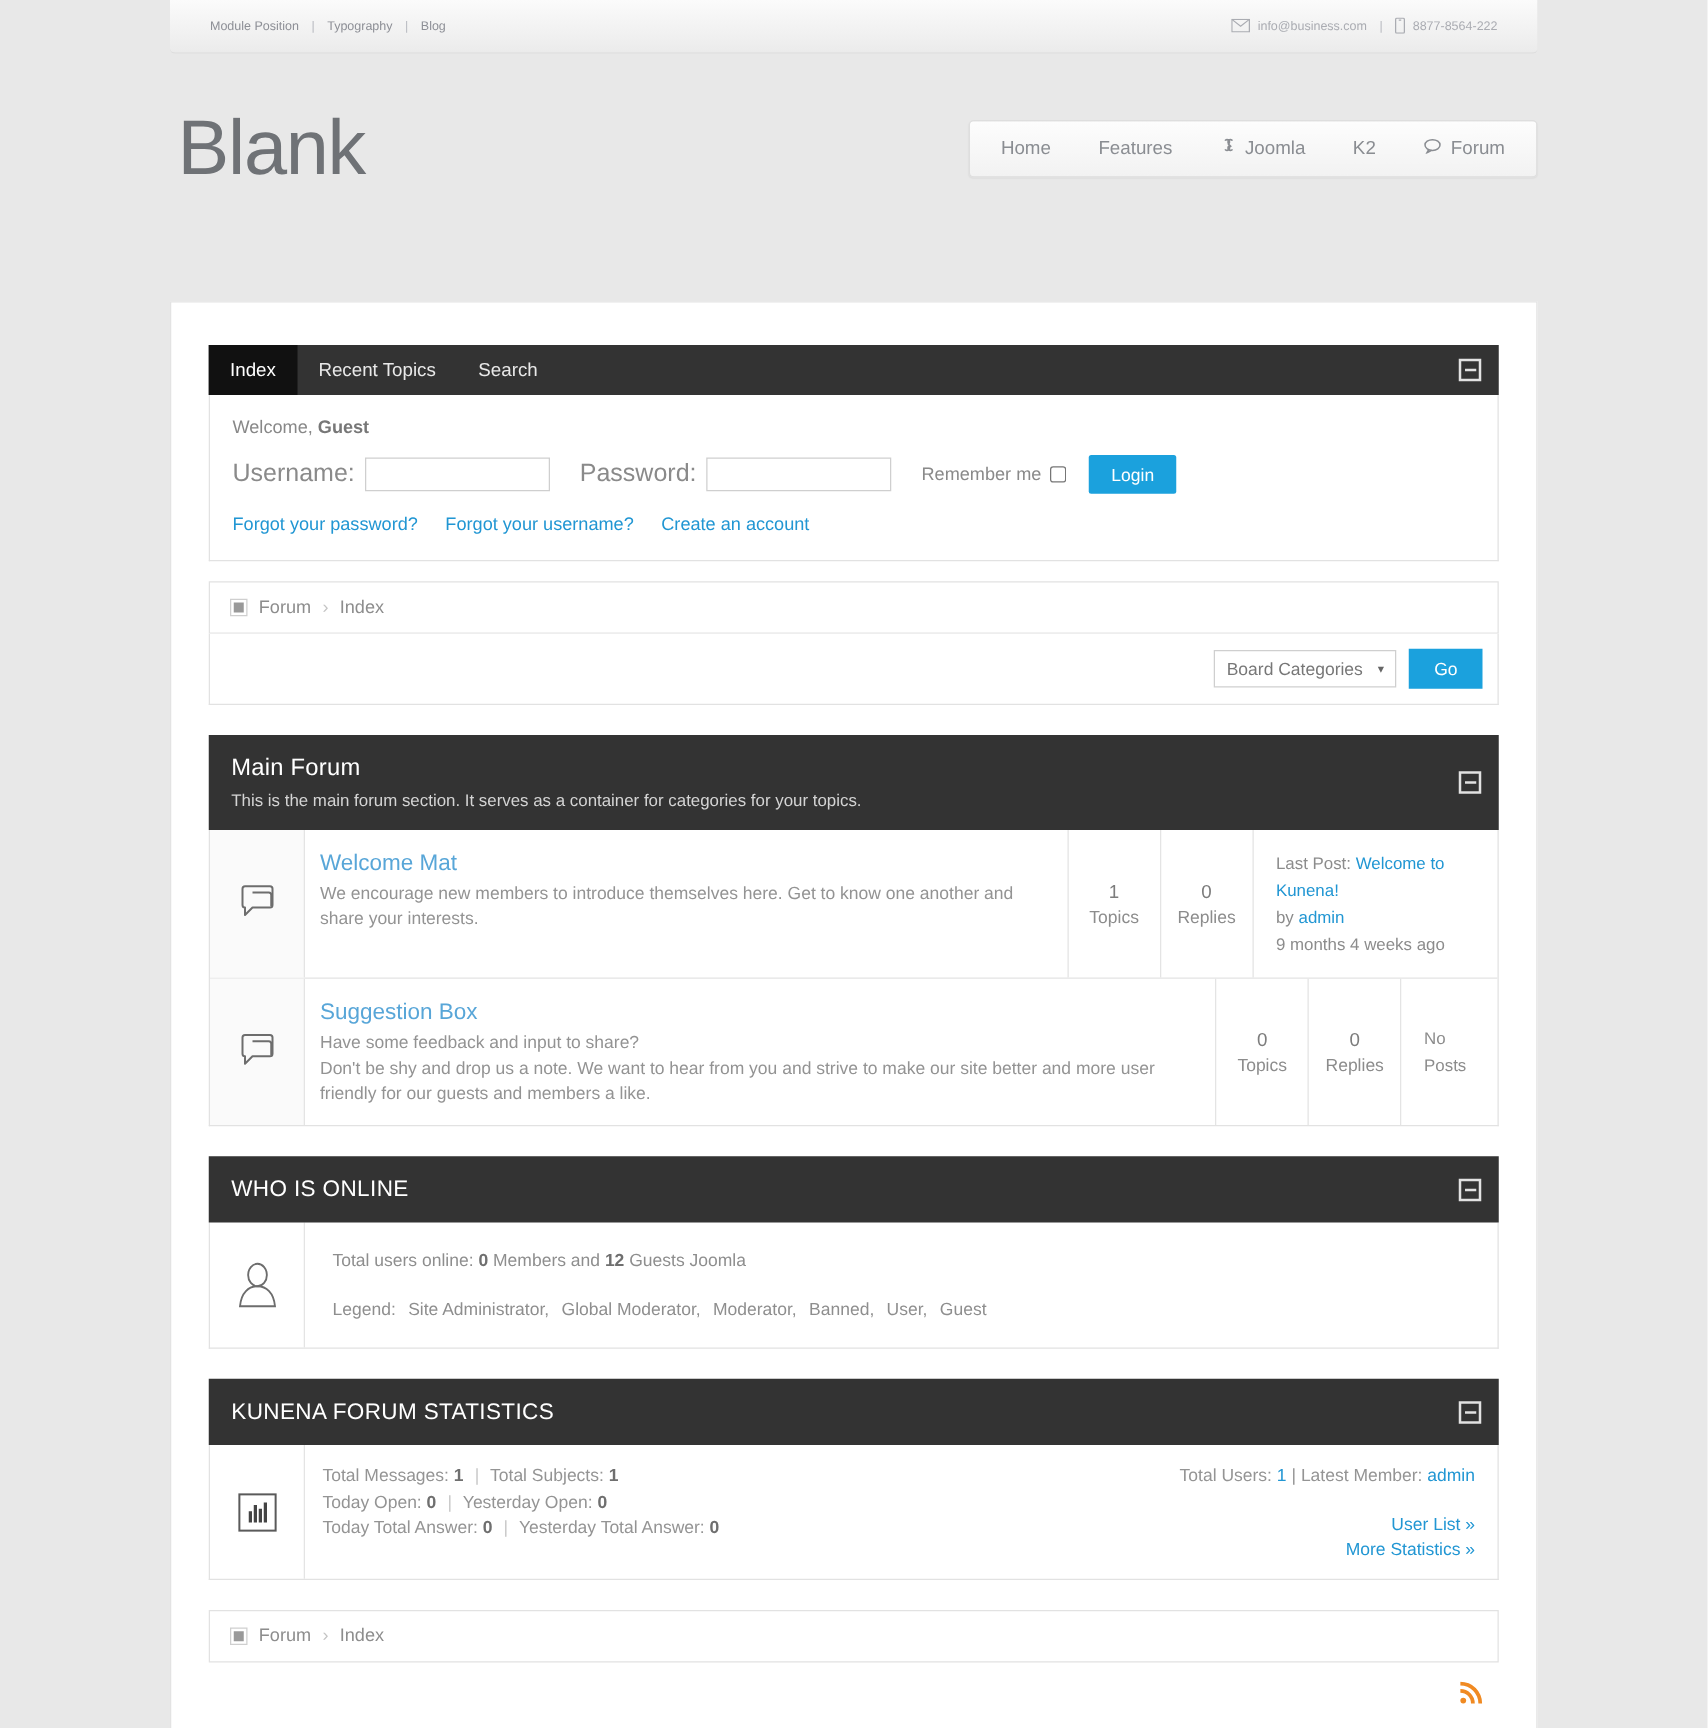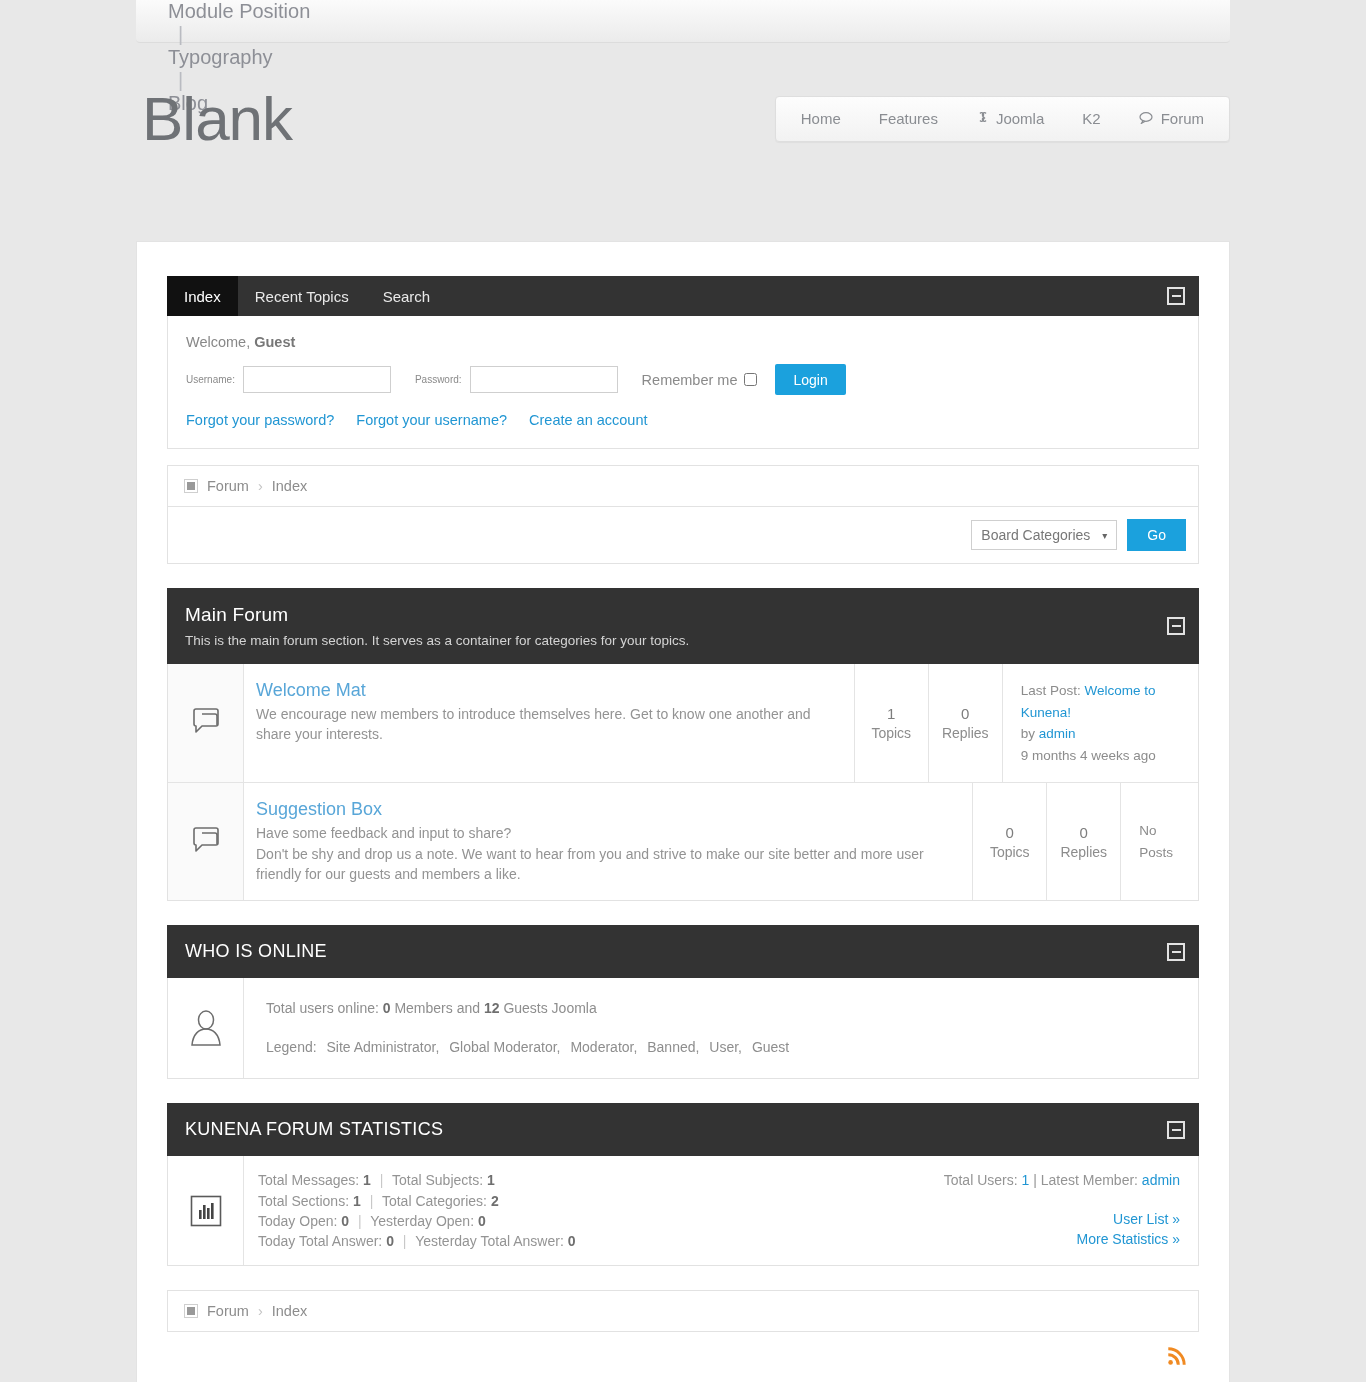--- a/index.html
+++ b/index.html
@@ -14,24 +14,23 @@
   }
   .page { width:1366px; margin:0 auto; position:relative; }
 
   
   .topbar {
     margin:0 136px;
     height:43px;
     background:linear-gradient(#fbfbfb,#ebebeb);
     border-bottom:1px solid #dcdcdc;
     border-radius:0 0 4px 4px;
-    display:flex; align-items:flex-start;
+    display:flex; align-items:center;
     padding:0 32px;
-    font-size:20px;
-    flex-direction:column;
+    font-size:10px;
   }
   .topbar a { color:#8d8f96; text-decoration:none; }
   .topbar .sep { color:#b9bbc1; margin:0 10px; }
   .topbar .right { margin-left:auto; display:flex; align-items:center; color:#aaacb2; }
   .topbar .right .ico { margin-right:6px; display:inline-block; }
   .mail-ico svg, .phone-ico svg { vertical-align:-2px; }
 
   
   .header {
     margin:0 136px;
@@ -93,21 +92,21 @@
 
   
   .loginbox {
     border:1px solid #e2e2e2; border-top:0;
     padding:18px 18px 20px 18px;
     background:#fff;
   }
   .welcome { font-size:14.5px; color:#888; margin:0 0 14px 0; }
   .welcome b { color:#777; font-weight:bold; }
   .loginrow { display:flex; align-items:center; gap:0; flex-wrap:wrap; }
-  .loginrow label { font-size:10px; color:#8a8a8a; margin-right:8px; }
+  .loginrow label { font-size:20px; color:#8a8a8a; margin-right:8px; }
   .loginrow input[type=text], .loginrow input[type=password] {
     width:148px; height:27px; border:1px solid #cfcfcf;
     background:#fff; margin-right:24px; padding:2px 5px; font-size:13px;
     color:#555; font-family:"Liberation Sans", sans-serif;
   }
   .remember { font-size:14.5px; color:#8a8a8a; display:flex; align-items:center; gap:7px; margin-right:18px;justify-content:space-between; }
   .remember input { margin:0; }
   .btn-blue {
     background:#1ba1dd; color:#fff; border:0; border-radius:2px;
     height:31px; padding:0 18px; font-size:14px; cursor:pointer;
@@ -444,27 +443,20 @@
         <div class="stat-body">
           <div class="stat-left">
             <div>
               <span>Total Messages:</span>
               <b>1</b>
               <span class="bar">|</span>
               <span>Total Subjects:</span>
               <b>1</b>
             </div>
             <div>
-              <span>Total Sections:</span>
-              <b>1</b>
-              <span class="bar">|</span>
-              <span>Total Categories:</span>
-              <b>2</b>
-            </div>
-            <div>
               <span>Today Open:</span>
               <b>0</b>
               <span class="bar">|</span>
               <span>Yesterday Open:</span>
               <b>0</b>
             </div>
             <div>
               <span>Today Total Answer:</span>
               <b>0</b>
               <span class="bar">|</span>

